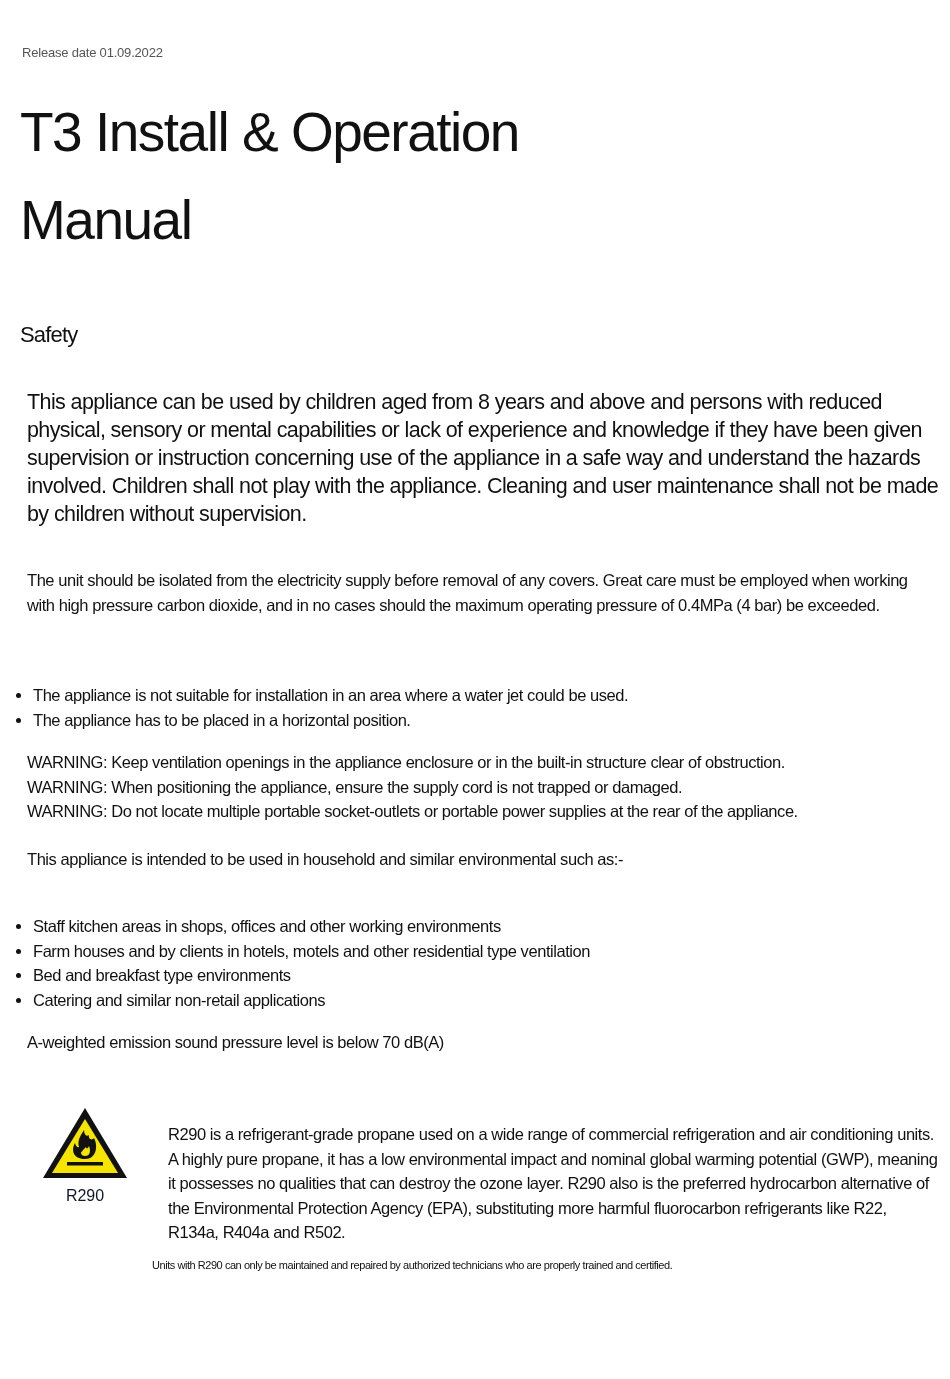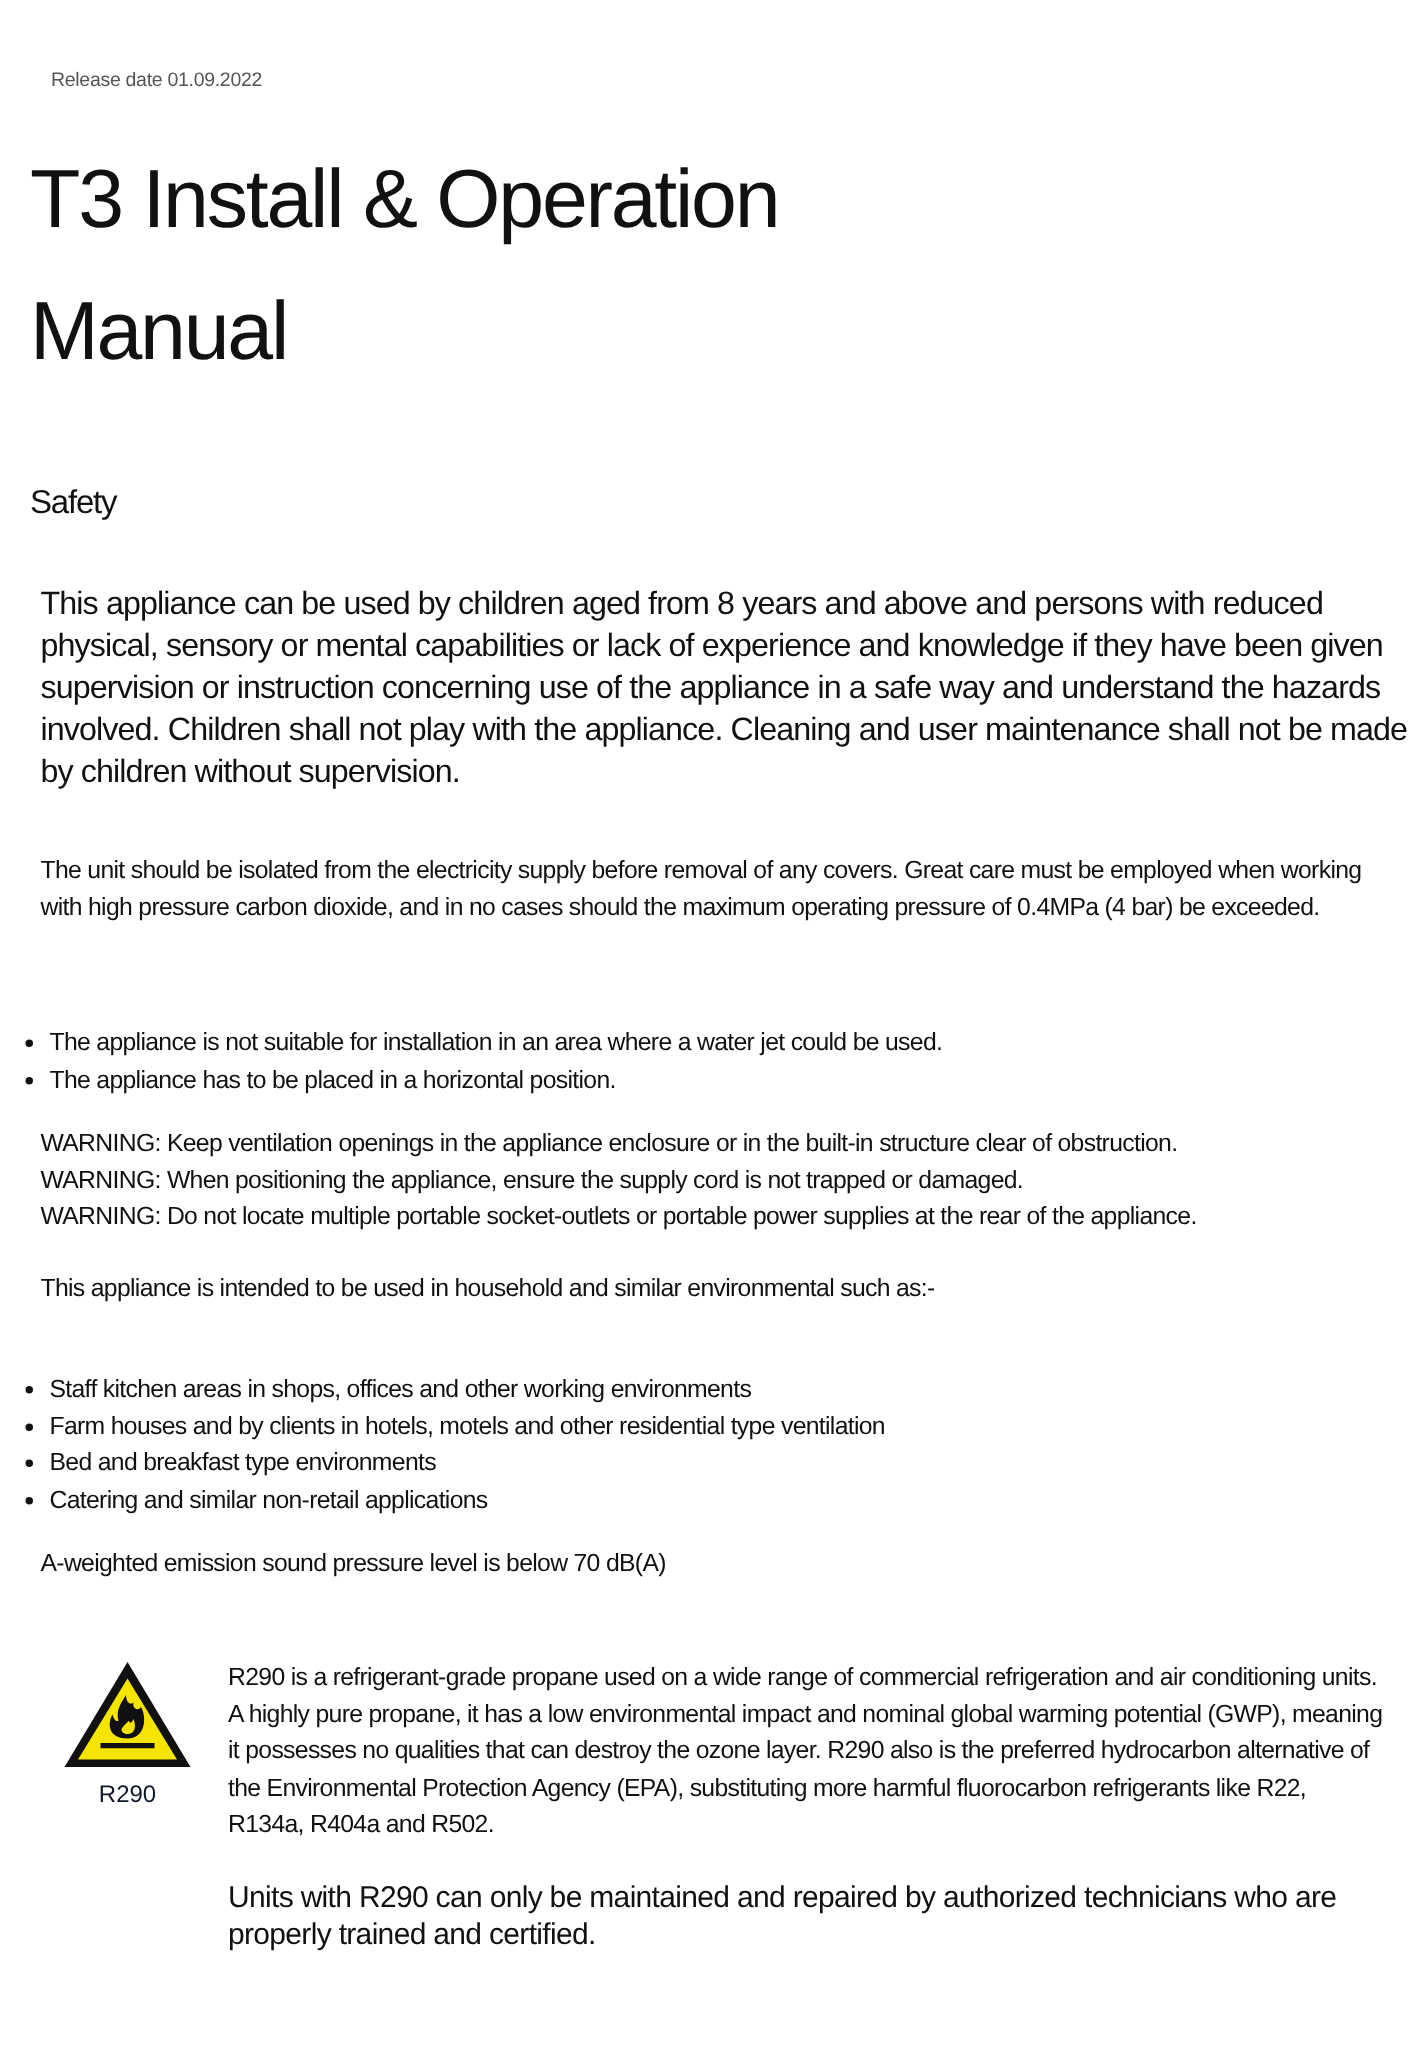--- a/index.html
+++ b/index.html
@@ -1,29 +1,29 @@
 <!DOCTYPE html>
 <html><head>
 <meta charset="utf-8">
 <style>
   html, body { margin:0; padding:0; background:#ffffff; }
   body { width:950px; height:1379px; position:relative; overflow:hidden; font-family:"Liberation Sans", sans-serif; color:#111; }
-  .release { position:absolute; left:34px; top:45px; font-size:13px; color:#555; letter-spacing:-0.2px; }
+  .release { position:absolute; left:22px; top:45px; font-size:13px; color:#555; letter-spacing:-0.2px; }
   .title { position:absolute; left:20px; top:88px; font-size:55px; line-height:88px; font-weight:400; letter-spacing:-1.5px; color:#111; margin:0; }
   .safety { position:absolute; left:20px; top:322px; font-size:22px; font-weight:400; letter-spacing:-0.8px; margin:0; color:#111;text-align:center; }
   .lead { position:absolute; left:27px; top:388px; width:915px; font-size:21.5px; line-height:28px; letter-spacing:-0.6px; margin:0; }
   .para { position:absolute; left:27px; font-size:16.5px; line-height:24.5px; letter-spacing:-0.45px; margin:0; width:910px; }
   ul.bl { position:absolute; left:15px; margin:0; padding:0 0 0 18px; font-size:16.5px; line-height:24.5px; letter-spacing:-0.45px; }
   ul.bl li { padding-left:0; }
   .warn { position:absolute; left:27px; top:750px; font-size:16.5px; line-height:24.5px; letter-spacing:-0.45px; }
   .warn div { white-space:nowrap; }
   .icon-wrap { position:absolute; left:40px; top:1105px; width:90px; }
   .icon-label { display:block; text-align:center; font-size:16px; color:#0f172a; margin-top:2px; }
-  .r290 { position:absolute; left:152px; top:1106px; width:770px; font-size:16.5px; line-height:24.5px; letter-spacing:-0.45px; margin:0; }
-  .r290b { position:absolute; left:152px; top:1253px; width:770px; font-size:20px; line-height:24.5px; letter-spacing:-0.45px; margin:0; }
+  .r290 { position:absolute; left:152px; top:1106px; width:770px; font-size:16.5px; line-height:24.5px; letter-spacing:-0.45px; margin:16px; }
+  .r290b { position:absolute; left:152px; top:1253px; width:770px; font-size:11px; line-height:24.5px; letter-spacing:-0.45px; margin:0; }
 </style>
 </head>
 <body>
 
 <div class="release">Release date 01.09.2022</div>
 
 <h1 class="title">
   <span>T3 Install &amp; Operation</span><br>
   <span>Manual</span>
 </h1>

